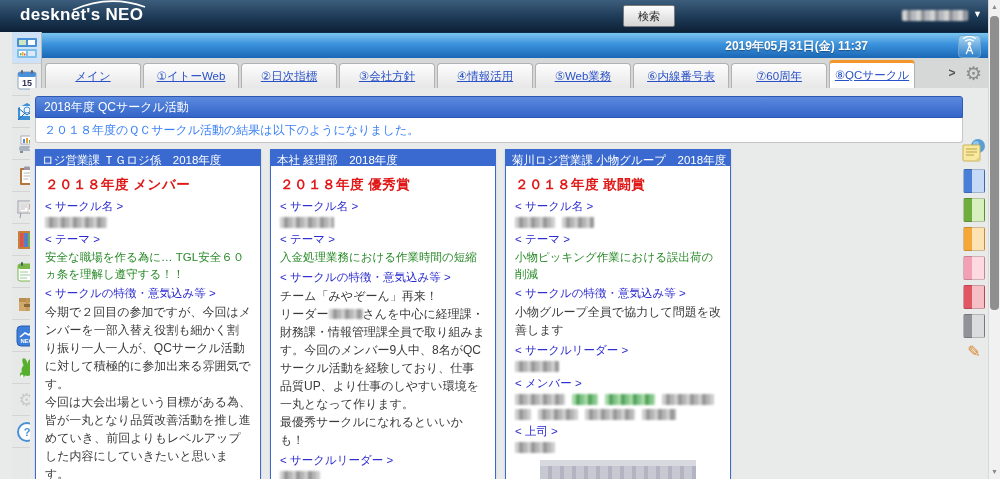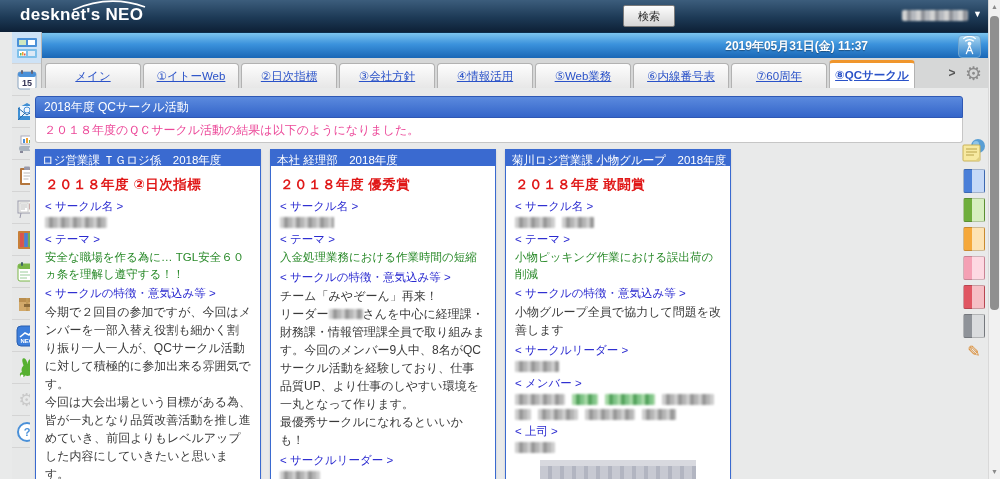--- a/index.html
+++ b/index.html
@@ -19,32 +19,32 @@
 .datetime{position:absolute;right:120px;top:5px;color:#fff;font-size:12px;font-weight:bold;text-shadow:0 1px 1px rgba(0,0,0,.35);}
 .bcast{position:absolute;right:7px;top:2px;width:23px;height:23px;border-radius:4px;background:linear-gradient(#a8d8f4,#2f7fc9);border:1px solid #6fa5cf;cursor:pointer;}
 
 .tabrow{position:absolute;left:30px;top:58px;width:958px;height:30px;background:#d6d7d7;}
 .tab-scroll{position:absolute;top:8px;color:#555;font-size:12px;font-weight:bold;cursor:pointer;width:12px;text-align:center;}
 .tab-prev{left:2px;}
 .tab-next{right:30px;}
 .gear-tab{position:absolute;right:6px;top:3px;font-size:19px;color:#8b8b8b;cursor:pointer;line-height:26px;}
 .tab-strip{position:absolute;left:15px;bottom:0;width:905px;display:flex;align-items:flex-end;overflow:hidden;}
 .tab{flex:0 0 96px;height:25px;margin-right:2px;background:linear-gradient(#fdfdfd,#e7e7e7);border:1px solid #b2b2b2;border-bottom:none;border-radius:4px 4px 0 0;display:flex;align-items:center;justify-content:center;cursor:pointer;overflow:hidden;}
-.tab.active{background:#fff;border-top:3px solid #f0962c;height:28px;flex-basis:86px;font-weight:bold;}
+.tab.active{background:#fff;border-top:3px solid #f0962c;height:28px;flex-basis:86px;}
 .tab-label{color:#2a52c8;text-decoration:underline;font-size:11.5px;white-space:nowrap;}
 
 .sidebar{position:absolute;left:12px;top:32px;width:30px;height:447px;background:#e7e8e8;border-right:1px solid #b8b8b8;}
 .side-item{width:29px;height:32px;border-bottom:1px solid #d4d4d4;display:flex;align-items:center;justify-content:center;position:relative;cursor:pointer;}
 .side-item.sel{background:#cde2f6;}
 .side-item .flyout{position:absolute;right:-1px;top:12px;font-size:7px;color:#333;}
 .ic-gear-dim{font-size:18px;color:#c9c9c9;line-height:1;}
 
 .content{position:absolute;left:30px;top:88px;width:958px;height:391px;background:#e9eaea;overflow:hidden;}
 .chead{position:absolute;left:5px;top:8px;width:928px;height:22px;background:linear-gradient(#5b8ade,#3465c9);border:1px solid #2f58b4;border-radius:3px 3px 0 0;color:#fff;line-height:20px;padding-left:8px;font-size:12px;}
-.cdesc{position:absolute;left:5px;top:30px;width:928px;height:25px;background:#fff;border:1px solid #c6c6c6;border-top:none;border-radius:0 0 3px 3px;line-height:24px;padding-left:8px;color:#ec4899;font-size:12px;}
+.cdesc{position:absolute;left:5px;top:30px;width:928px;height:25px;background:#fff;border:1px solid #c6c6c6;border-top:none;border-radius:0 0 3px 3px;line-height:24px;padding-left:8px;color:#3b82f6;font-size:12px;}
 .panels-row{position:absolute;left:5px;top:61px;display:flex;gap:9px;align-items:flex-start;}
 .panel{width:226px;background:#fff;border:1px solid #3a6ad0;box-shadow:0 1px 2px rgba(0,0,0,.12);}
 .panel-h{background:#3a6ad0;color:#fff;height:16px;line-height:21px;padding-left:6px;font-size:11.5px;white-space:nowrap;overflow:hidden;}
 .panel-b{padding:7px 9px 10px;}
 .bk-award{color:#e01818;font-size:13.5px;font-weight:bold;margin:3px 0 5px;letter-spacing:.5px;}
 .bk-label{color:#2a2ad0;margin:4px 0 2px;font-size:11.5px;}
 .bk-theme{color:#2a8a2a;font-size:11.5px;line-height:1.45;}
 .bk-text{color:#3a3a3a;font-size:12px;line-height:1.5;white-space:pre-wrap;}
 .bk-redacts{display:flex;flex-wrap:wrap;gap:4px 7px;margin:3px 0 2px;}
 .chip{display:inline-block;height:11px;border-radius:1px;filter:blur(1.2px);background:repeating-linear-gradient(90deg,#cdcdcd 0 4px,#989898 4px 8px,#b4b4b4 8px 12px);}
@@ -245,21 +245,21 @@
   </div>
 </div>
 
 <div class="content">
   <div class="chead">2018年度 QCサークル活動</div>
   <div class="cdesc">２０１８年度のＱＣサークル活動の結果は以下のようになりました。</div>
   <div class="panels-row">
       <div class="panel">
         <div class="panel-h">ロジ営業課 ＴＧロジ係　2018年度</div>
         <div class="panel-b">
-          <div class="bk-award">２０１８年度 ②日次指標</div>
+          <div class="bk-award">２０１８年度 メンバー</div>
           <div class="bk-label">&lt; サークル名 &gt;</div>
           <div class="bk-redacts">
             <span class="chip" style="width: 62px;"></span>
           </div>
           <div class="bk-label">&lt; テーマ &gt;</div>
           <div class="bk-theme">安全な職場を作る為に… TGL安全６０ヵ条を理解し遵守する！！</div>
           <div class="bk-label">&lt; サークルの特徴・意気込み等 &gt;</div>
           <div class="bk-text">今期で２回目の参加ですが、今回はメンバーを一部入替え役割も細かく割り振り一人一人が、QCサークル活動に対して積極的に参加出来る雰囲気です。
 今回は大会出場という目標がある為、皆が一丸となり品質改善活動を推し進めていき、前回よりもレベルアップした内容にしていきたいと思います。</div>
           <div class="bk-label">&lt; サークルリーダー &gt;</div>

